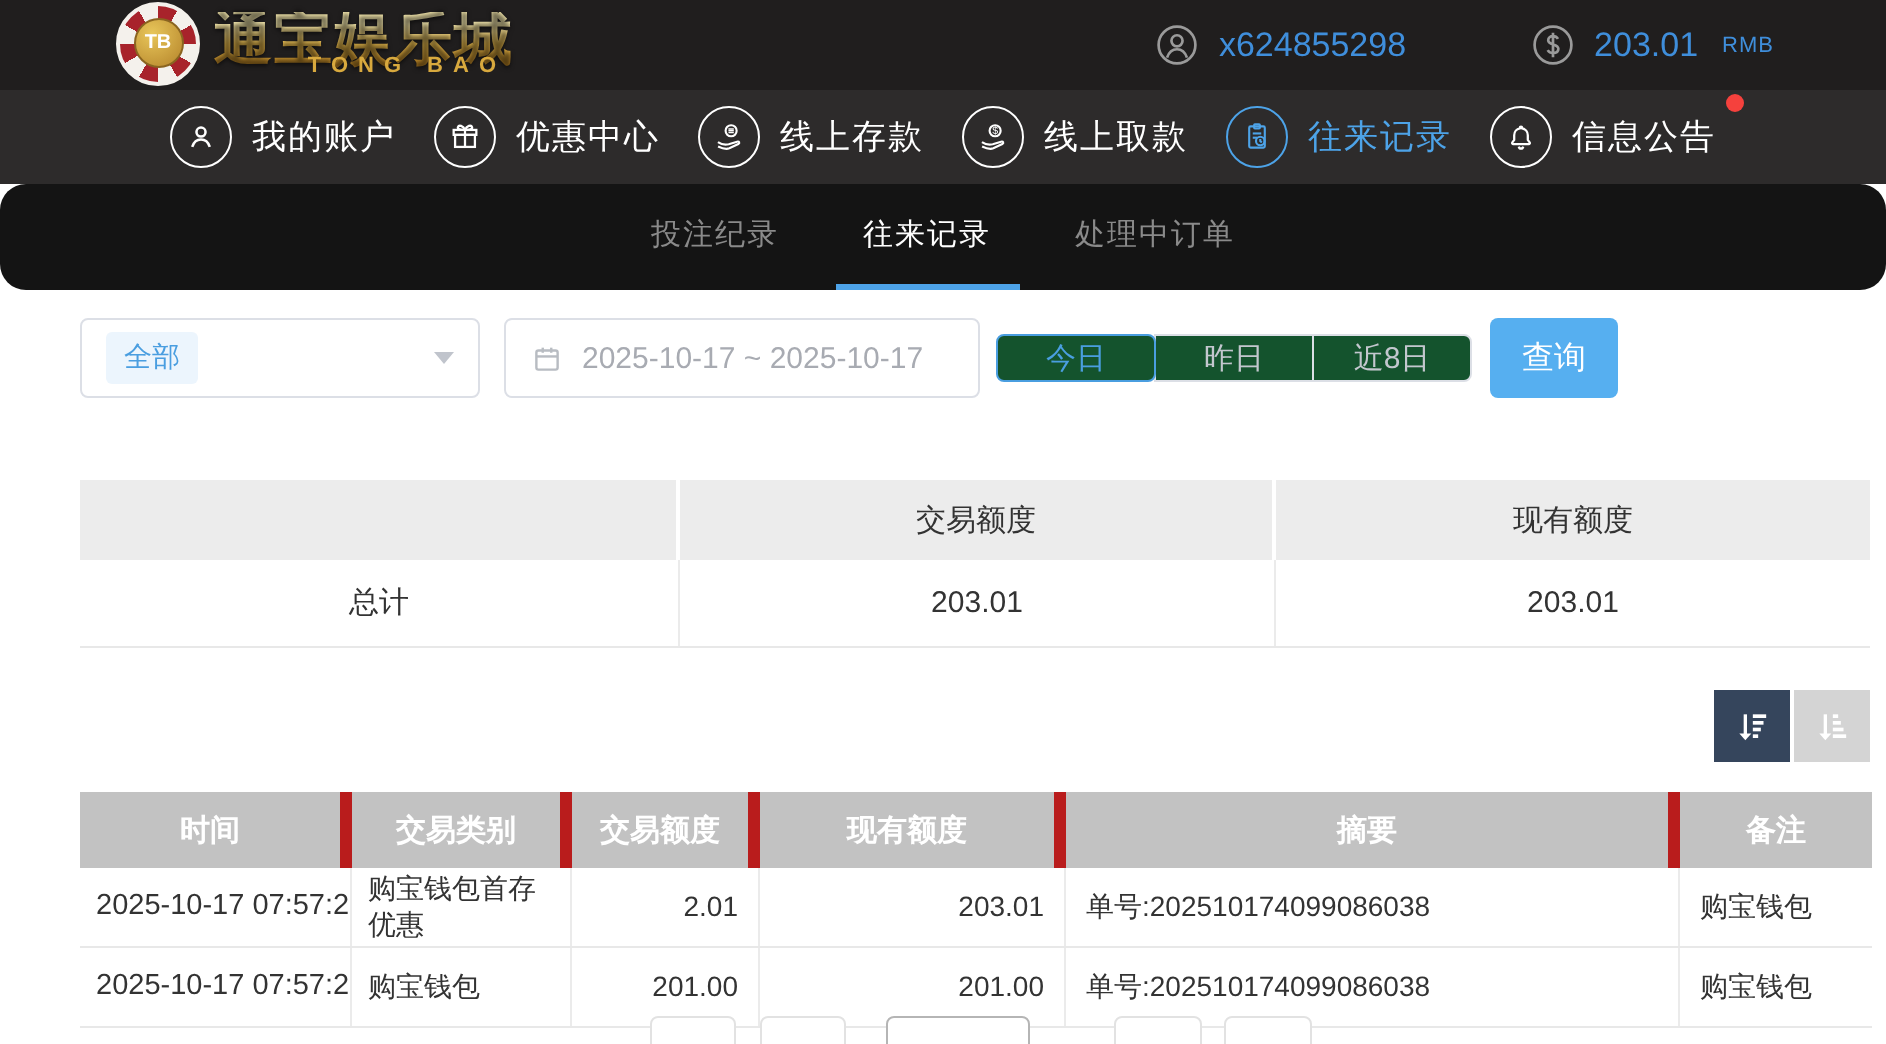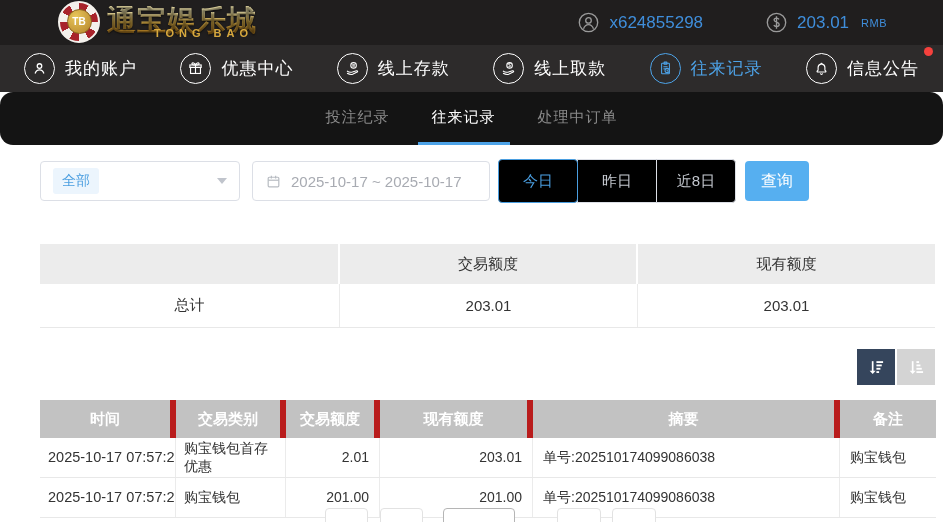--- a/index.html
+++ b/index.html
@@ -37,21 +37,21 @@
     align-self:flex-end; margin-top:-7px; margin-right:4px;
   }
   .topbar-right { margin-left:auto; display:flex; align-items:center; gap:62px; padding-right:56px; }
   .acct { display:flex; align-items:center; gap:9px; }
   .acct-text { color:#3f8edb; font-size:17px; }
   .rmb { color:#3f8edb; font-size:11px; margin-left:3px; letter-spacing:.5px; }
   .round-ico { display:flex; align-items:center; justify-content:center; color:#9a9a9a; }
 
   
   .navbar { height:47px; background:#2d2b2b; display:flex; align-items:center;
-            justify-content:space-between; padding:0 24px; }
+            justify-content:space-between; padding:0 85px; }
   .nav-item { display:flex; align-items:center; gap:10px; color:#fff; cursor:pointer; position:relative; }
   .nav-item.active { color:#4da3e8; }
   .nav-ico { width:31px; height:31px; border-radius:50%; border:1.6px solid currentColor;
              display:flex; align-items:center; justify-content:center; flex:0 0 auto; }
   .nav-label { font-size:17px; letter-spacing:1px; }
   .badge-dot { position:absolute; top:-6px; right:-14px; width:9px; height:9px;
                border-radius:50%; background:#f5413d; }
 
   
   .subnav { height:53px; background:#141414; display:flex; align-items:stretch;
@@ -64,21 +64,21 @@
   .filter-row { display:flex; align-items:center; margin:14px 0 0 40px;border-radius:11px; }
   .select-box { width:200px; height:40px; border:1px solid #dcdfe6; border-radius:4px;
                 background:#fff; display:flex; align-items:center; padding:0 12px; cursor:pointer; }
   .select-tag { background:#ecf5fd; color:#4a9ee0; font-size:14px; padding:4px 9px; border-radius:3px; }
   .caret-down { margin-left:auto; width:0; height:0; border-left:5px solid transparent;
                 border-right:5px solid transparent; border-top:6px solid #c0c4cc; }
   .date-box { width:238px; height:40px; border:1px solid #dcdfe6; border-radius:4px; background:#fff;
               display:flex; align-items:center; gap:9px; padding:0 12px; margin-left:12px; }
   .date-text { color:#a8abb2; font-size:15px; white-space:nowrap; }
   .quick-group { display:flex; margin-left:8px; }
-  .qbtn { width:80px; height:44px; background:#000000; border:1px solid #dcdfe6; margin-left:-1px;
+  .qbtn { width:80px; height:24px; background:#14532d; border:1px solid #dcdfe6; margin-left:-1px;
           font-size:15px; color:#c3c7ce; cursor:pointer; font-family:inherit; }
   .qbtn:first-child { border-radius:4px 0 0 4px; margin-left:0; }
   .qbtn:last-child { border-radius:0 4px 4px 0; }
   .qbtn.active { border-color:#4a9ee0; color:#4a9ee0; position:relative; z-index:2; border-radius:4px; }
   .search-btn { width:64px; height:40px; margin-left:9px; background:#56aff0; border:none;
                 border-radius:4px; color:#fff; font-size:16px; cursor:pointer; font-family:inherit; }
 
   
   .summary { width:895px; margin:41px 0 0 40px; font-size:15px; }
   .sum-head { display:grid; grid-template-columns:300px 298px 1fr; height:40px; background:#ececec; }

